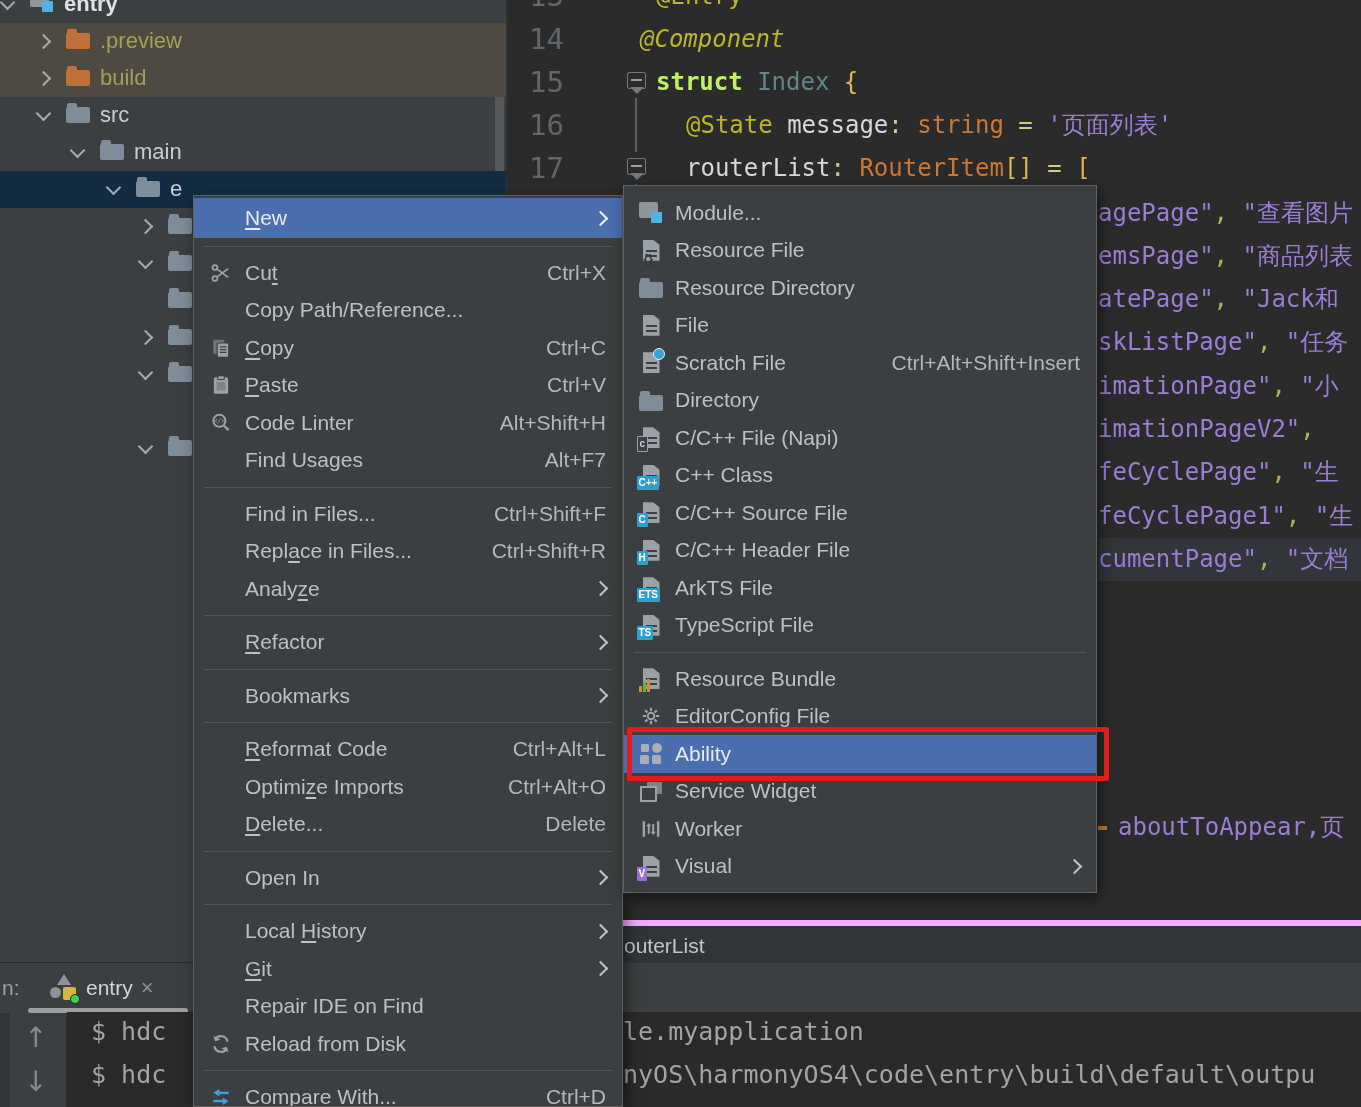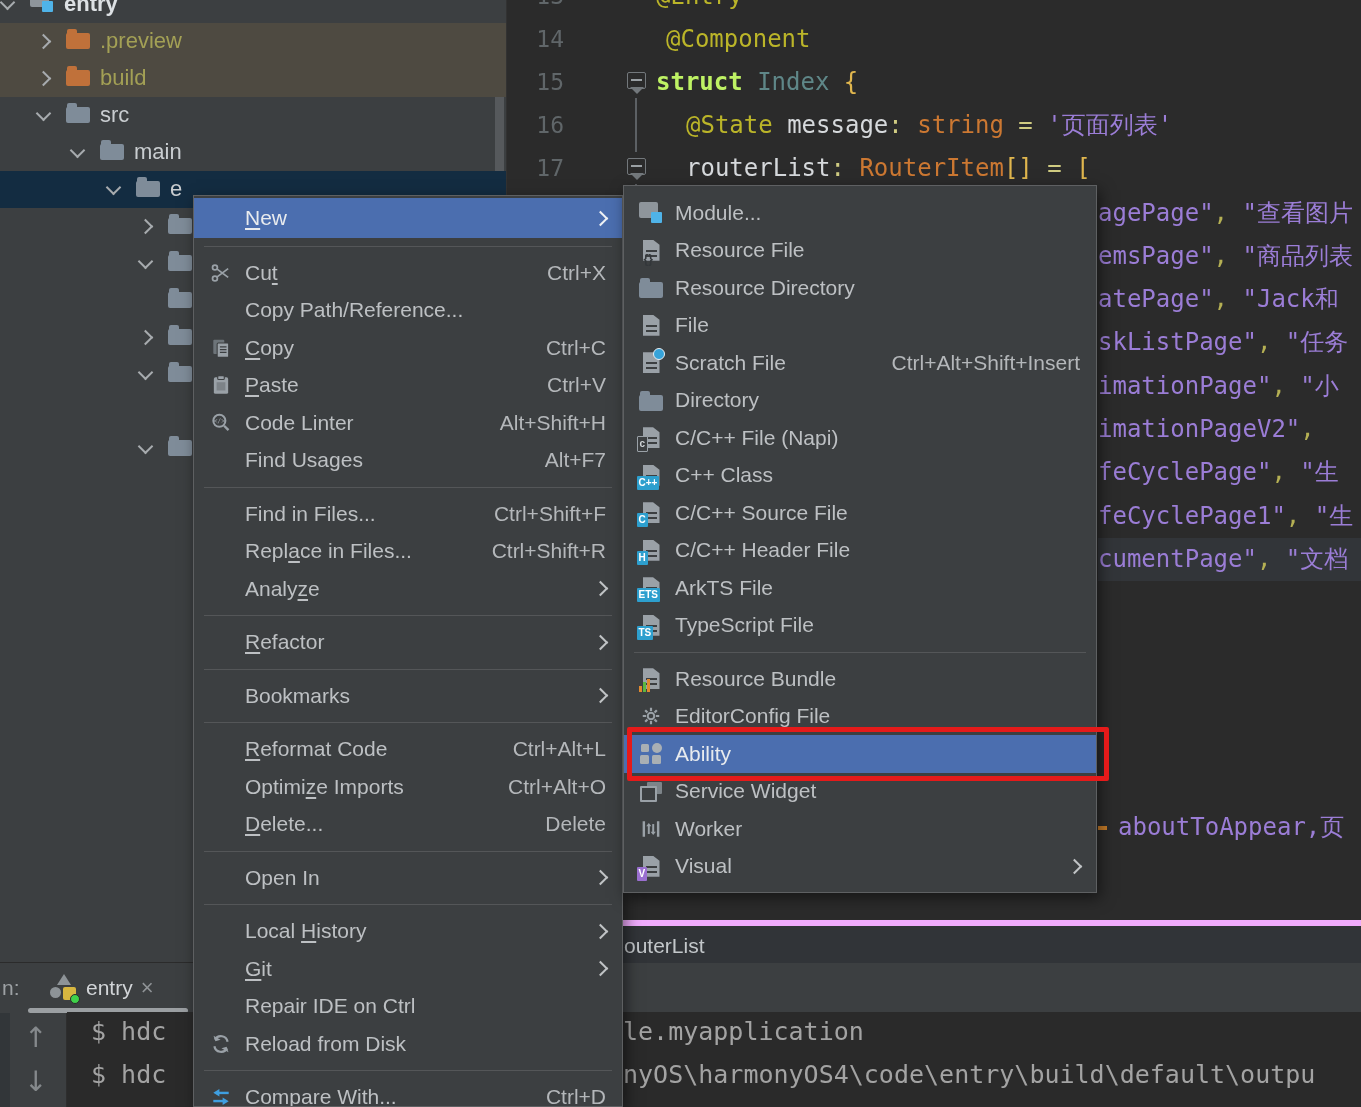--- a/index.html
+++ b/index.html
@@ -82,21 +82,21 @@
   .msep{height:16px;display:flex;align-items:center;padding:0 10px;}
   .msep i{flex:1;height:1px;background:#545658;}
 
   
   .redbox{position:absolute;left:627px;top:727px;width:482px;height:54px;z-index:12;
         border:5px solid #e51a1a;border-radius:2px;box-sizing:border-box;pointer-events:none;}
 
   
   .editor{position:absolute;left:506px;top:0;width:855px;height:920px;background:#2b2b2b;overflow:hidden;}
   .mono{font-family:"DejaVu Sans Mono","DejaVu Sans",monospace;}
-  .lnum{position:absolute;left:0;width:58px;text-align:right;font-size:23px;line-height:43px;
+  .lnum{position:absolute;left:0;width:58px;text-align:right;font-size:29px;line-height:43px;
         color:#606669;}
   .cl{position:absolute;font-size:24px;line-height:43px;white-space:pre;}
   .ann{color:#bbb529;}
   .kw{color:#bef264;font-weight:bold;}
   .typ{color:#5f8788;}
   .kwo{color:#cc7832;}
   .op{color:#d0cc82;}
   .br{color:#e0b64e;}
   .pln{color:#d6d9dc;}
   .str{color:#9b7dd6;}
@@ -222,21 +222,21 @@
         <span style="position: absolute; left: 168px; top: 5px;"><span class="mic-inner">
             <i class="icn-folder"></i>
           </span></span>
       </div>
     </div>
 
   <div class="editor" id="editor-panel">
       <div class="lnum mono" style="top: -25px;">13</div>
       <div class="cl mono" style="top: -25px; left: 150px;"><span class="ann">@Entry</span></div>
       <div class="lnum mono" style="top: 18px;">14</div>
-      <div class="cl mono" style="top: 18px; left: 160px;"><span class="ann">@Component</span></div>
+      <div class="cl mono" style="top: 18px; left: 134px; font-style: italic;"><span class="ann">@Component</span></div>
       <div class="lnum mono" style="top: 61px;">15</div>
       <div class="fold" style="top: 72px;"></div>
       <div class="cl mono" style="top: 61px; left: 150px;"><span class="kw">struct </span><span class="typ">Index </span><span class="br">{</span></div>
       <div class="lnum mono" style="top: 104px;">16</div>
       <div class="cl mono" style="top: 104px; left: 180px;"><span class="ann">@State</span><span class="pln"> message</span><span class="op">:</span><span class="pln"> </span><span class="kwo">string</span><span class="op"> = </span><span class="str">'页面列表'</span></div>
       <div class="lnum mono" style="top: 147px;">17</div>
       <div class="fold" style="top: 158px;"></div>
       <div class="cl mono" style="top: 147px; left: 180px;"><span class="pln">routerList</span><span class="op">:</span><span class="pln"> </span><span class="kwo">RouterItem</span><span class="br">[]</span><span class="op"> = </span><span class="br">[</span></div>
       <div class="fline" style="top: 98px; height: 54px;"></div>
       <div class="fline" style="top: 184px; height: 12px;"></div>
@@ -423,21 +423,21 @@
         <span class="mil">Local <u>H</u>istory</span>
         <span class="marr"></span>
       </div>
       <div class="mi">
         <span class="mic"></span>
         <span class="mil"><u>G</u>it</span>
         <span class="marr"></span>
       </div>
       <div class="mi">
         <span class="mic"></span>
-        <span class="mil">Repair IDE on Ctrl</span>
+        <span class="mil">Repair IDE on Find</span>
       </div>
       <div class="mi">
         <span class="mic">
           <span class="mic-inner">
             <svg viewBox="0 0 20 20" fill="none" style="width: 22px; height: 22px;">
               <path d="M16 8a6.2 6.2 0 0 0-11.5-2" stroke="#9aa1a7" stroke-width="2"></path>
               <polygon points="3.2,2.5 4.9,7.6 9.6,6.1" fill="#9aa1a7"></polygon>
               <path d="M4 12a6.2 6.2 0 0 0 11.5 2" stroke="#9aa1a7" stroke-width="2"></path>
               <polygon points="16.8,17.5 15.1,12.4 10.4,13.9" fill="#9aa1a7"></polygon>
             </svg>

